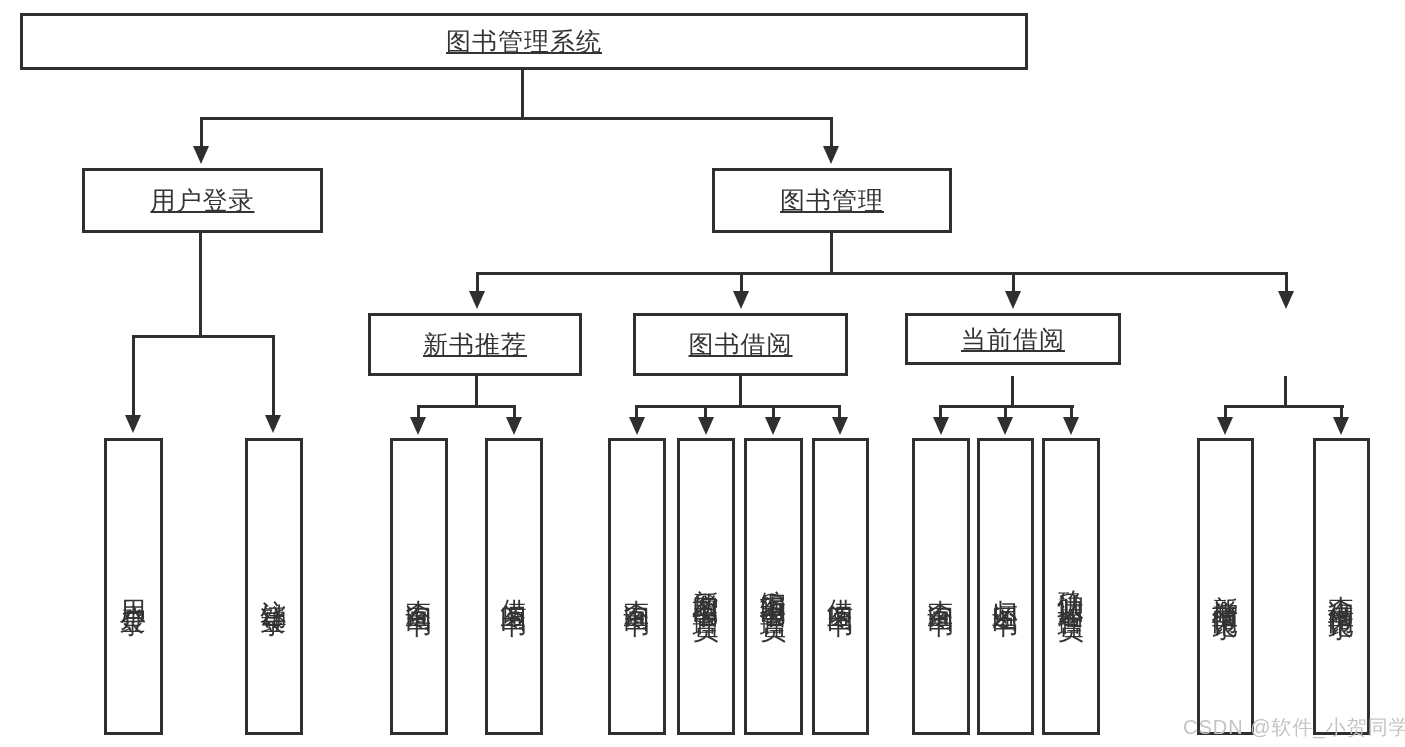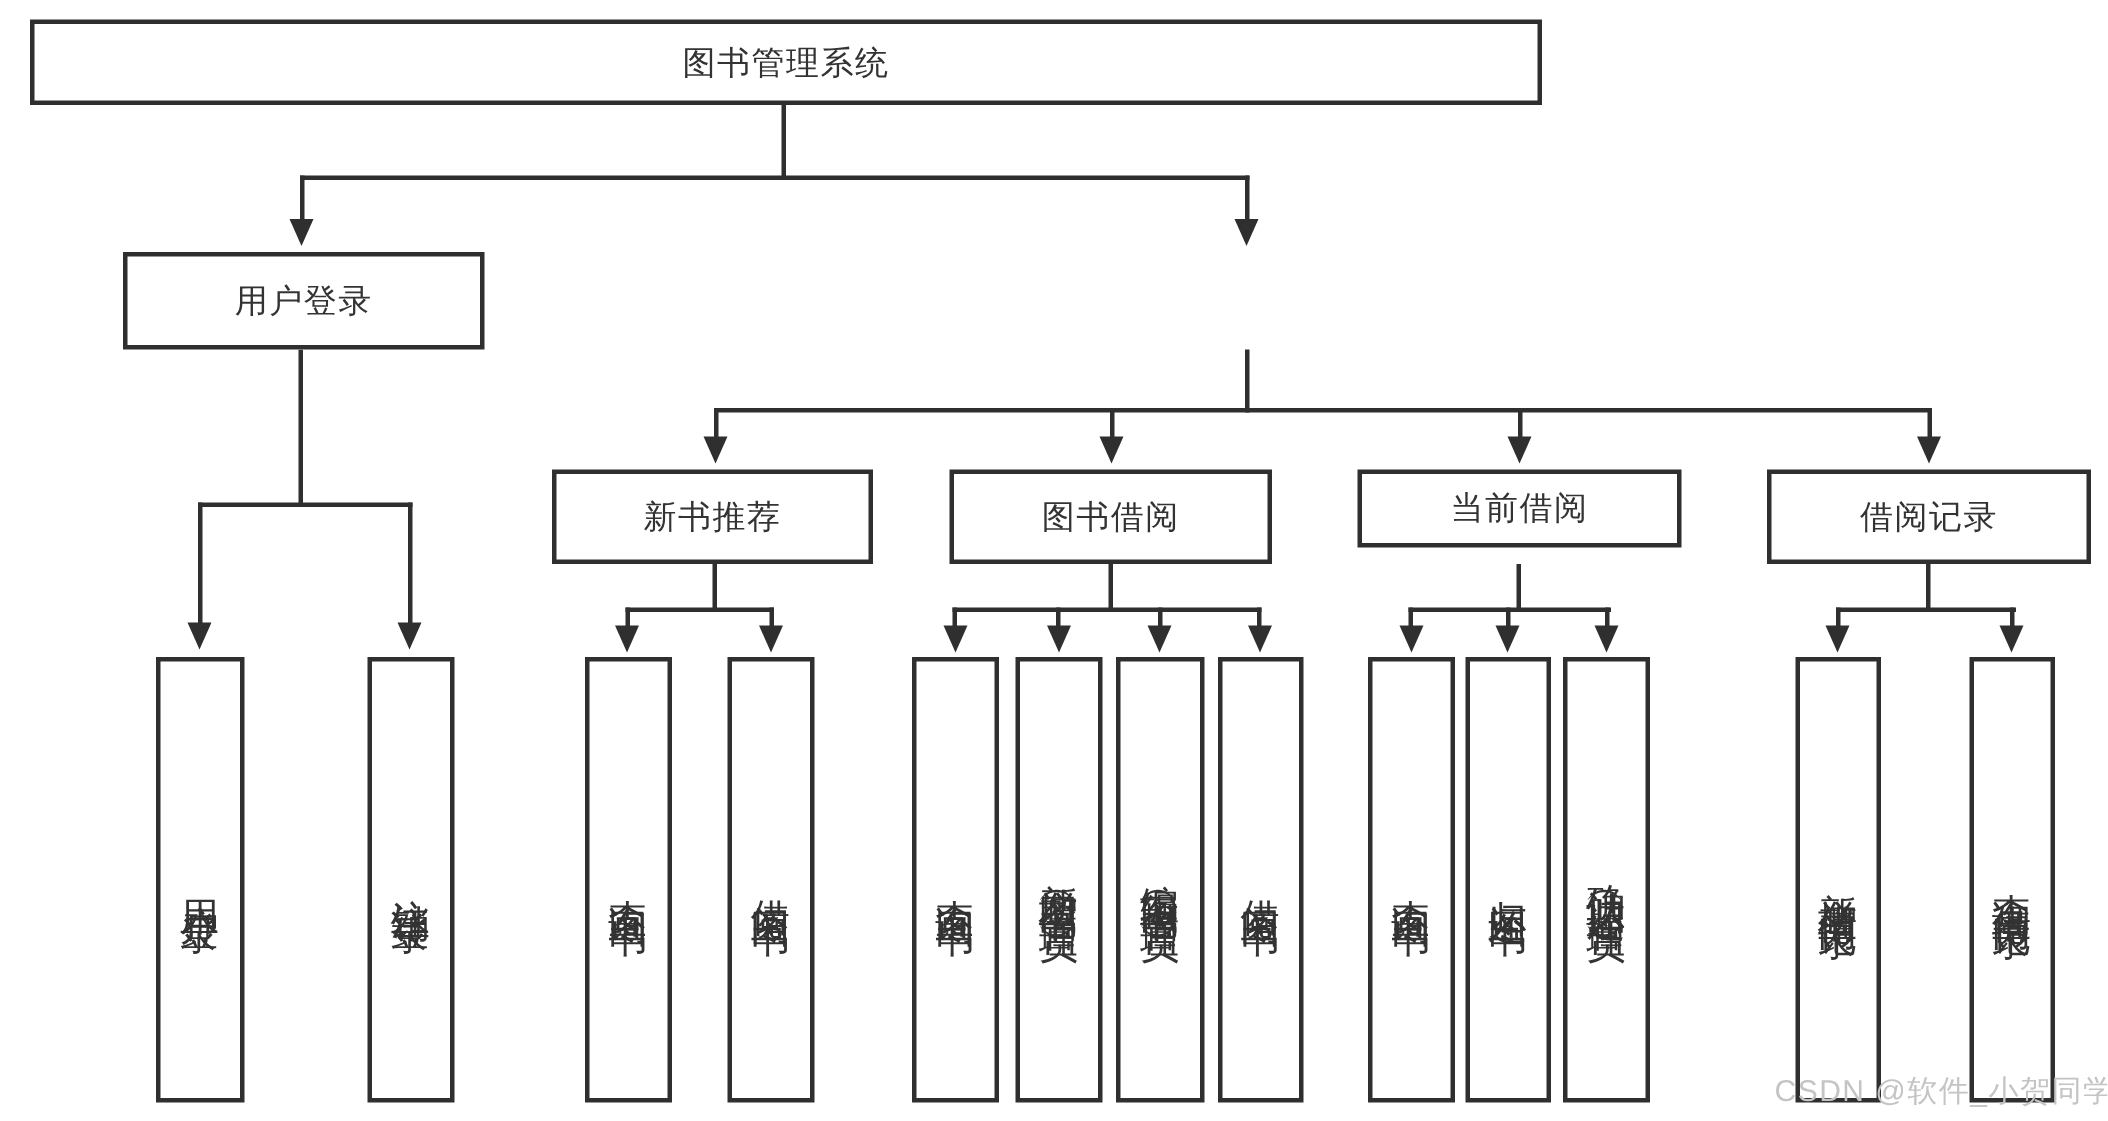--- a/index.html
+++ b/index.html
@@ -13,21 +13,21 @@
   .box{
     position:absolute;
     box-sizing:border-box;
     background:#ffffff;
     border:3px solid #2f2f2f;
     display:flex;
     align-items:center;
     justify-content:center;
     color:#333333;
   }
-  .hbox{ font-size:22px; letter-spacing:1px; white-space:nowrap; }
+  .hbox{ font-size:25px; letter-spacing:1px; white-space:nowrap;text-decoration:underline; }
   .vbox{
     writing-mode:vertical-rl;
     text-orientation:mixed;
     font-size:26px;
     letter-spacing:4px;
     line-height:1;
   }
   .line{ position:absolute; background:#2f2f2f; }
   .arrow{
     position:absolute;
@@ -105,25 +105,25 @@
   <div class="line" style="left:1284px;top:376px;width:3px;height:32px"></div>
   <div class="line" style="left:1224px;top:405px;width:120px;height:3px"></div>
   <div class="line" style="left:1224px;top:405px;width:3px;height:14px"></div>
   <div class="arrow" style="left:1217px;top:417px"></div>
   <div class="line" style="left:1340px;top:405px;width:3px;height:14px"></div>
   <div class="arrow" style="left:1333px;top:417px"></div>
 
   <div class="box hbox" style="left:20px;top:13px;width:1008px;height:57px">图书管理系统</div>
 
   <div class="box hbox" style="left:82px;top:168px;width:241px;height:65px">用户登录</div>
+  <div class="box hbox" style="left:712px;top:168px;width:240px;height:65px">图书管理</div>
 
   <div class="box hbox" style="left:368px;top:313px;width:214px;height:63px">新书推荐</div>
   <div class="box hbox" style="left:633px;top:313px;width:215px;height:63px">图书借阅</div>
   <div class="box hbox" style="left:905px;top:313px;width:216px;height:52px">当前借阅</div>
-  <div class="box hbox" style="left:1178px;top:313px;width:216px;height:63px">借阅记录</div>
 
   <div class="box vbox" style="left:104px;top:438px;width:59px;height:297px">用户登录</div>
   <div class="box vbox" style="left:245px;top:438px;width:58px;height:297px">注销登录</div>
 
   <div class="box vbox" style="left:390px;top:438px;width:58px;height:297px">查询图书</div>
   <div class="box vbox" style="left:485px;top:438px;width:58px;height:297px">借阅图书</div>
 
   <div class="box vbox" style="left:608px;top:438px;width:58px;height:297px">查询图书</div>
   <div class="box vbox" style="left:677px;top:438px;width:58px;height:297px">新增图书（管理员）</div>
   <div class="box vbox" style="left:744px;top:438px;width:59px;height:297px">编辑图书（管理员）</div>

